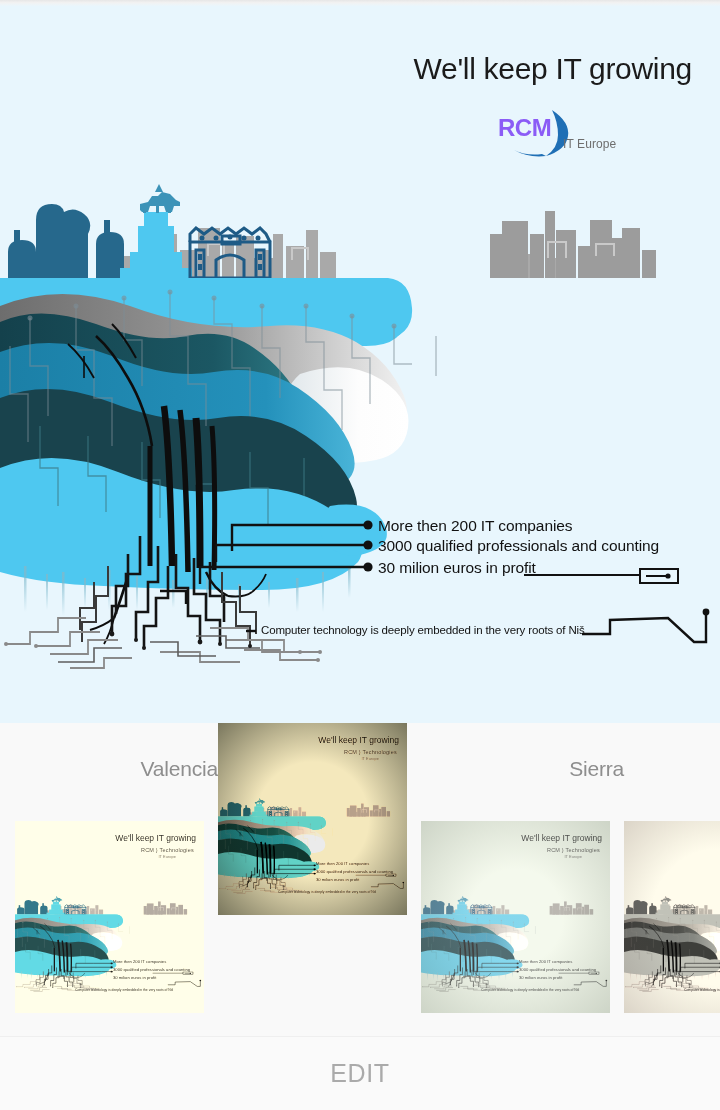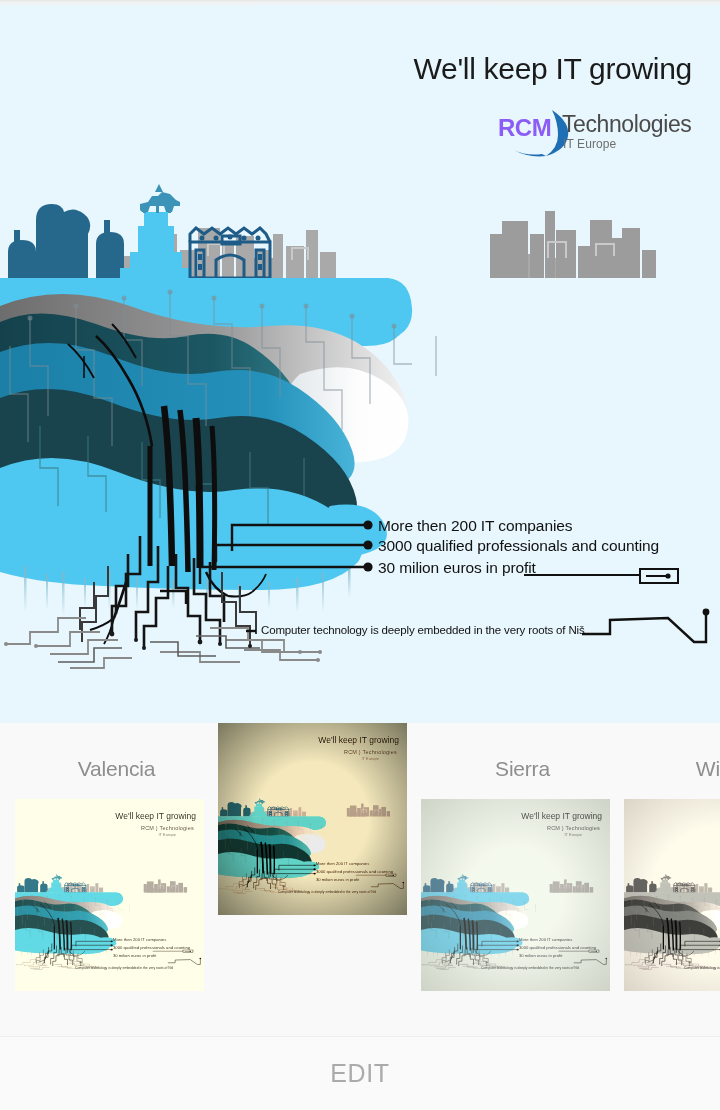--- a/index.html
+++ b/index.html
@@ -68,21 +68,21 @@
   .filter-strip {
     position: absolute; left: 0; top: 723px; width: 720px; height: 313px;
     background: #f9f9f9; overflow: hidden;
   }
   .filter-row {
     position: absolute; left: 0; top: 0; display: flex; gap: 0;
     padding-left: 15px;
   }
   .filter-item { width: 203px; flex: 0 0 203px; }
   .filter-label {
-    height: 76px; line-height: 92px; text-align: center;
+    height: 98px; line-height: 92px; text-align: right;
     font-size: 21px; color: #8e8e8e; letter-spacing: -0.2px;
   }
   .filter-thumb {
     width: 189px; height: 192px; position: relative; overflow: hidden;
     background: #eef6f1;
   }
   .thumb-inner {
     position: absolute; left: 0; top: 0; width: 189px; height: 192px;
   }
   .thumb-vignette {
@@ -437,21 +437,20 @@
     </svg>
 
     <div class="headline">We'll keep IT growing</div>
 
     <div class="logo">
       <svg class="logo-swoosh" width="198" height="56" viewBox="0 0 198 56">
         <path d="M58,4 Q76,16 74,30 Q72,44 52,50 Q64,42 64,29 Q64,16 58,4 Z" fill="#1f6fb5"></path>
         <path d="M52,50 Q34,52 20,44 Q32,50 48,48 Z" fill="#1f6fb5"></path>
       </svg>
       <div class="logo-rcm">RCM</div>
-      <div class="logo-tech">Technologies</div>
       <div class="logo-sub">IT Europe</div>
     </div>
 
     <div class="callout-layer">
       <div class="callout-txt c1">More then 200 IT companies</div>
       <div class="callout-txt c2">3000 qualified professionals and counting</div>
       <div class="callout-txt c3">30 milion euros in profit</div>
       <div class="callout-txt c4">Computer technology is deeply embedded in the very roots of Niš</div>
     </div>
   </div>

